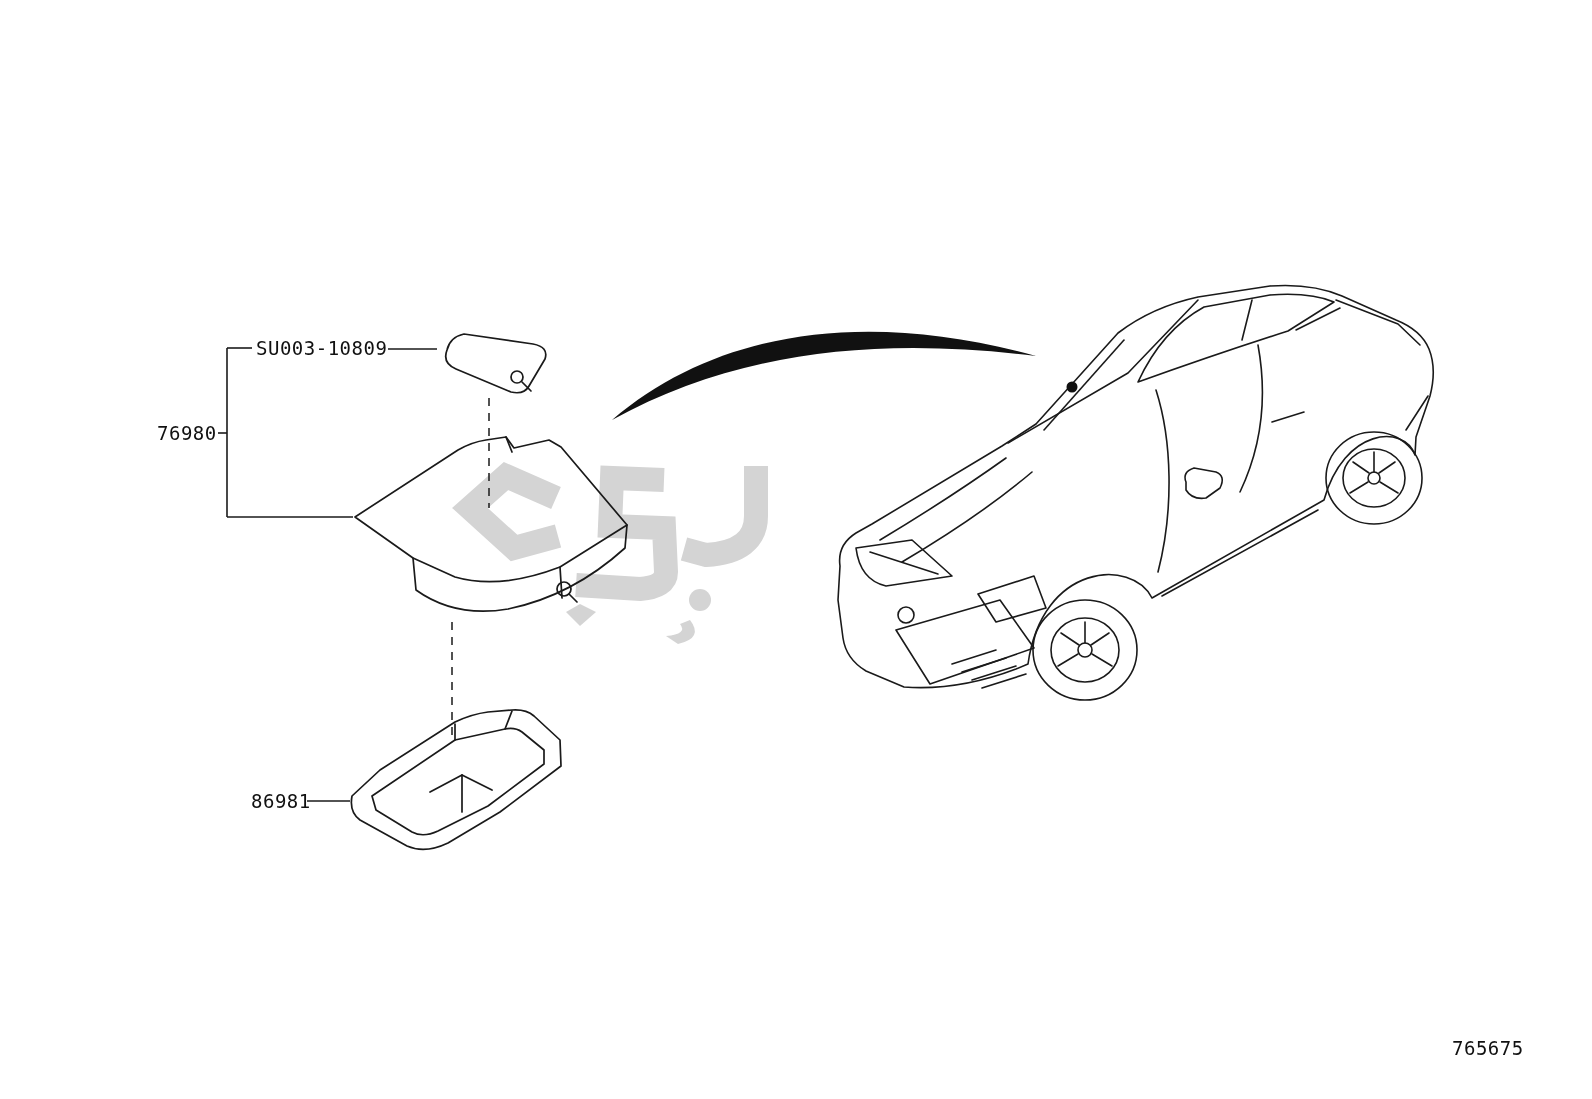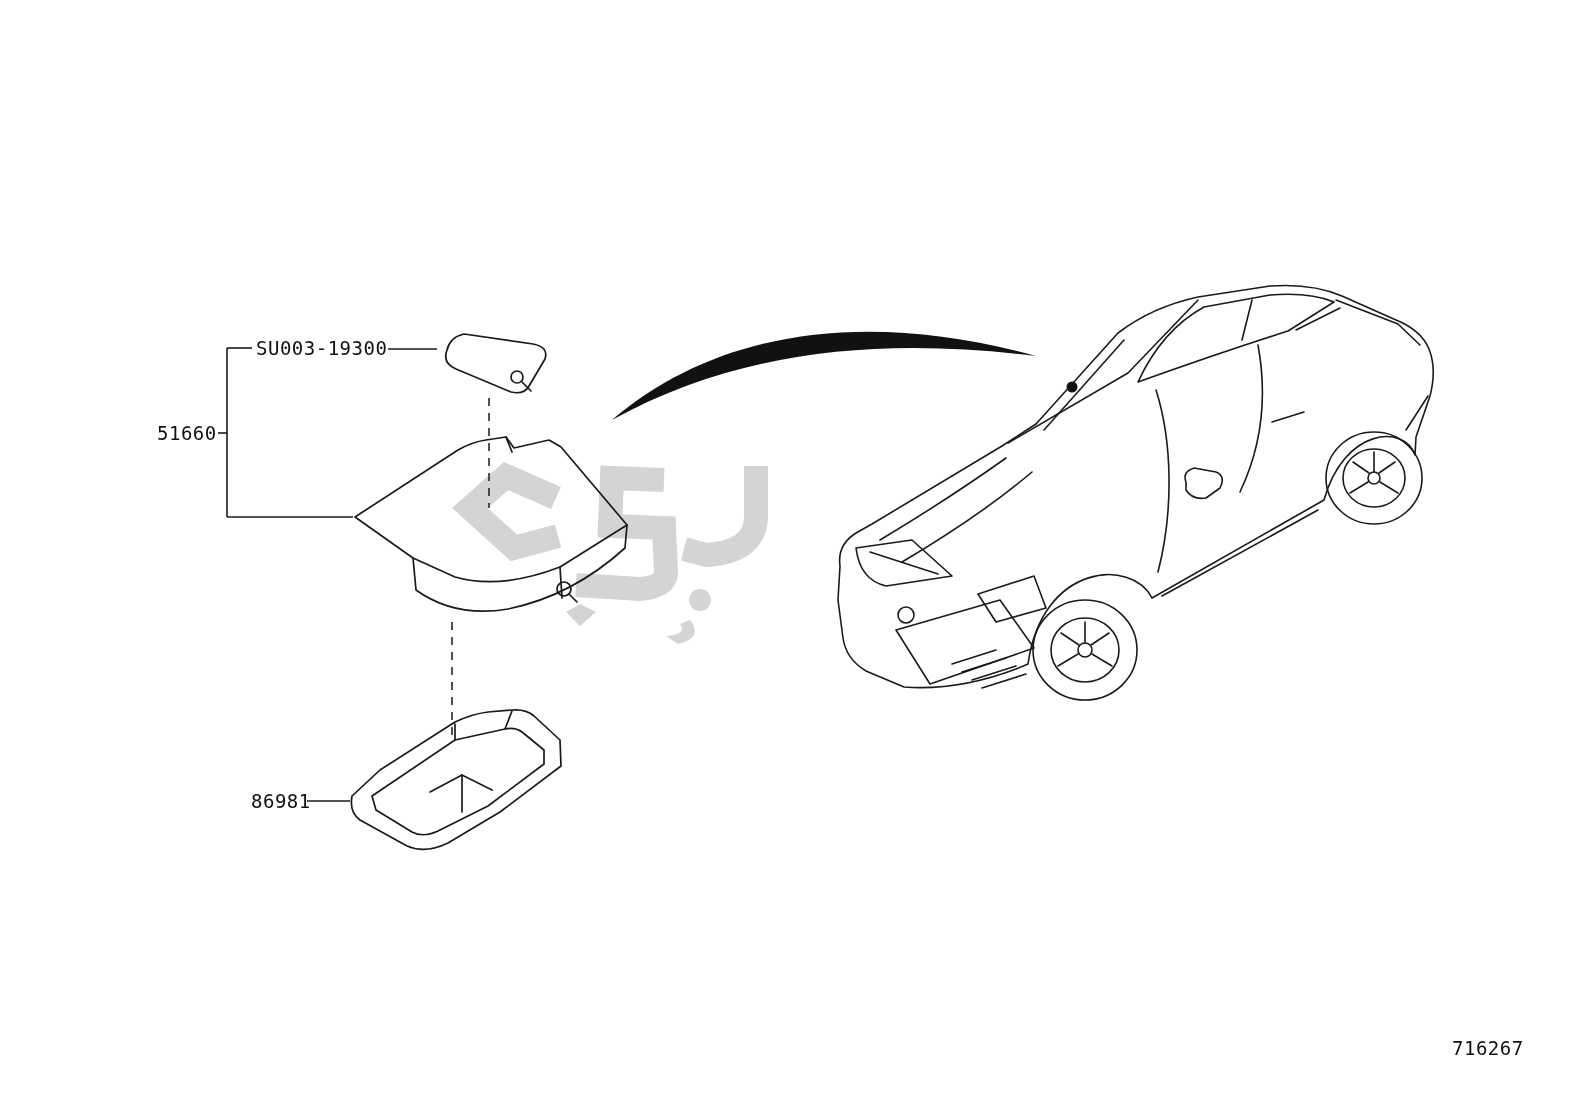--- a/index.html
+++ b/index.html
@@ -138,21 +138,21 @@
       <path d="M1374,472 L1374,452 M1368,482 L1350,493 M1380,482 L1398,493 M1369,473 L1353,462 M1379,473 L1395,462"></path>
 
       <path d="M1162,596 L1318,510"></path>
     </g>
 
     <g fill="#111111" stroke="none">
       <circle cx="1072" cy="387" r="5.5"></circle>
     </g>
   </svg>
 
-  <div class="callout" style="left:256px;top:337px;">SU003-19300</div>
+  <div class="callout" style="left:256px;top:337px;">SU003-10809</div>
 
-  <div class="callout" style="left:157px;top:422px;">51660</div>
+  <div class="callout" style="left:157px;top:422px;">76980</div>
 
   <div class="callout" style="left:251px;top:790px;">86981</div>
 
-  <div class="fig-num" style="left:1452px;top:1037px;">716267</div>
+  <div class="fig-num" style="left:1452px;top:1037px;">765675</div>
 
 </div>
 
 </body></html>

